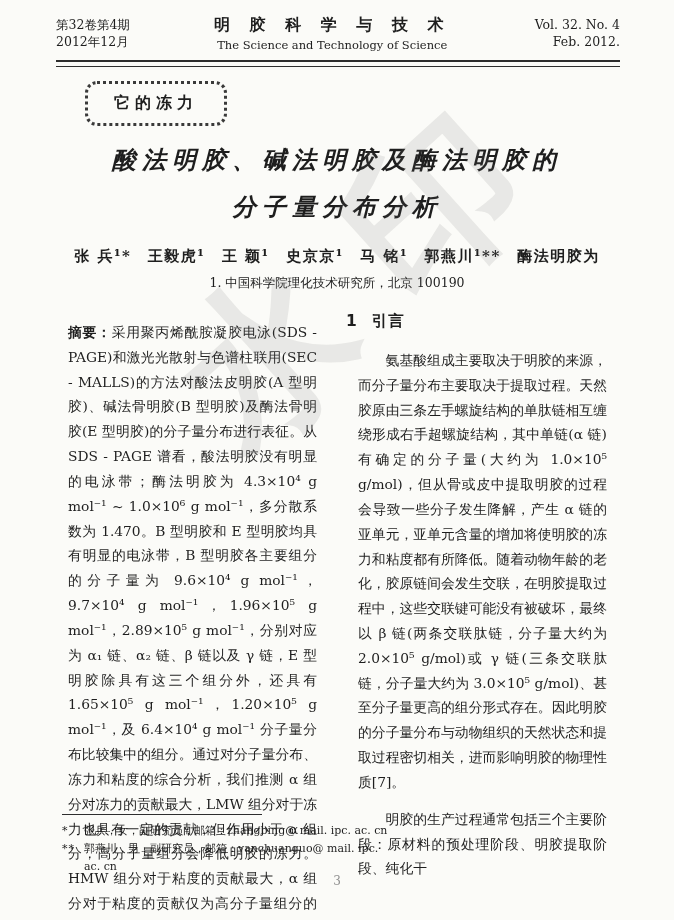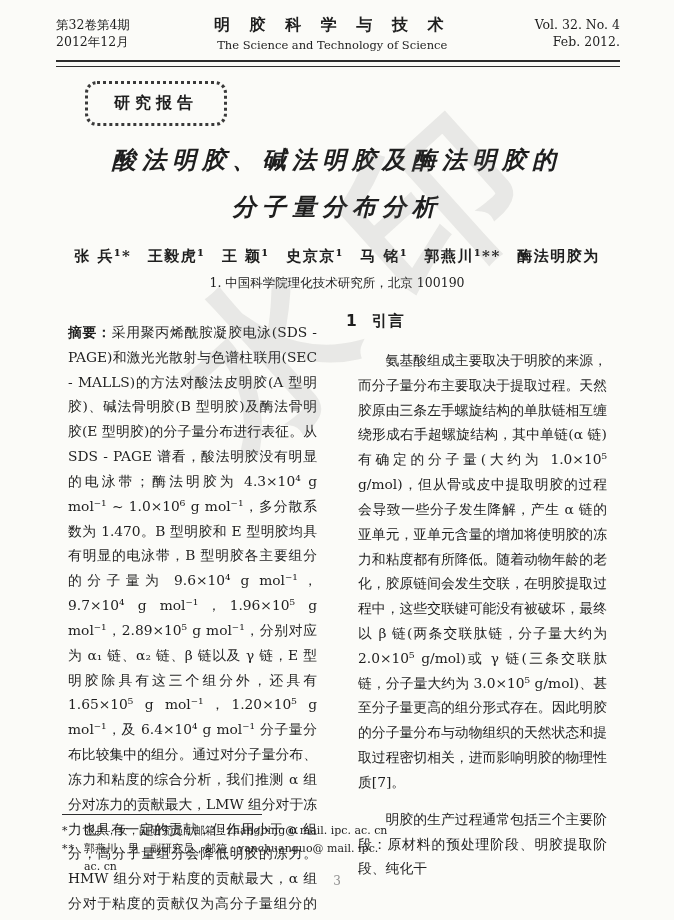--- a/index.html
+++ b/index.html
@@ -116,21 +116,21 @@
     </div>
     <div class="h-right">
       <div>Vol. 32. No. 4</div>
       <div>Feb. 2012.</div>
     </div>
   </header>
 
   <div class="rule"></div>
 
   <div class="badge">
-    <span>研究报告</span>
+    <span>它的冻力</span>
   </div>
 
   <div class="title">
     <div>酸法明胶、碱法明胶及酶法明胶的</div>
     <div>分子量分布分析</div>
   </div>
 
   <div class="authors">张  兵¹*　王毅虎¹　王  颖¹　史京京¹　马  铭¹　郭燕川¹**　酶法明胶为</div>
 
   <div class="affils">

